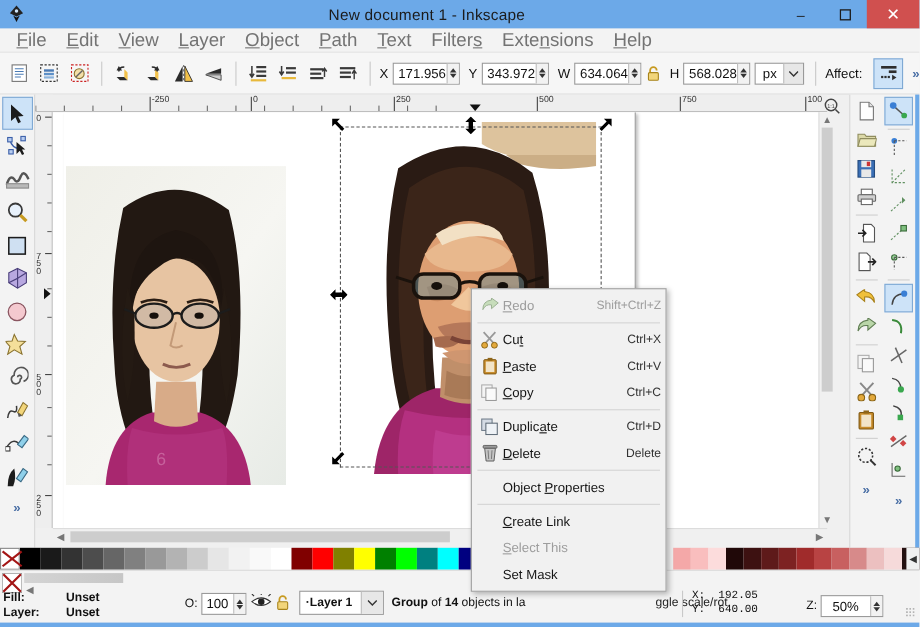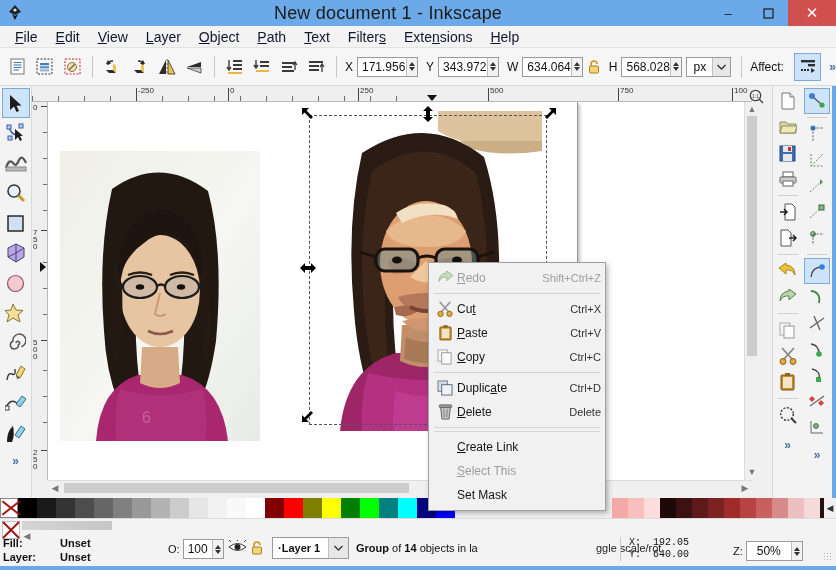--- a/index.html
+++ b/index.html
@@ -14,35 +14,35 @@
   #app{ position:relative; width:836px; height:570px; background:#f0f0f0; }
 
   
   .titlebar{
     position:absolute; left:0; top:0; width:836px; height:26px;
     background:#6ca9e8;
     display:flex; align-items:center;
   }
   .tb-logo{ width:30px; height:26px; display:flex; align-items:center; justify-content:center; }
   .tb-title{
-    flex:1; text-align:center; color:#1b1b1b; font-size:18px; letter-spacing:.2px;
+    flex:1; text-align:center; color:#1b1b1b; font-size:14px; letter-spacing:.2px;
     padding-right:90px;
   }
   .tb-btns{ position:absolute; right:0; top:0; height:26px; display:flex; }
   .tb-btn{ width:40px; height:26px; display:flex; align-items:center; justify-content:center;
            color:#1c1c1c; font-size:13px; }
   .tb-btn.close{ background:#d0504f; color:#fff; width:48px; font-size:15px; }
 
   
   .menubar{
     position:absolute; left:0; top:26px; width:836px; height:22px;
     background:#f3f3f3; border-bottom:1px solid #e2e2e2;
     display:flex; align-items:center; padding-left:6px;
   }
-  .menu-item{ padding:2px 9px; font-size:14px; color:#0f172a; }
+  .menu-item{ padding:2px 9px; font-size:17px; color:#737373; }
   .menu-item u{ text-decoration:underline; }
 
   
   .cmdbar{
     position:absolute; left:0; top:48px; width:836px; height:38px;
     background:#f6f6f6; border-bottom:1px solid #dcdcdc;
     display:flex; align-items:center; padding-left:4px; gap:0px;
   }
   .tbtn{ width:28px; height:30px; display:flex; align-items:center; justify-content:center; }
   .sep{ width:1px; height:22px; background:#c9c9c9; margin:0 6px; }
@@ -1031,20 +1031,25 @@
           <svg width="15" height="16" viewBox="0 0 16 18">
             <rect x="1" y="1" width="14" height="3" rx="1" fill="#9b9b9b" stroke="#5e5e5e"></rect>
             <path d="M2.5 4 L13.5 4 L12 17 L4 17 Z" fill="#c4c4c4" stroke="#5e5e5e"></path>
             <path d="M6 6 L6.6 15 M10 6 L9.4 15" stroke="#7a7a7a"></path>
           </svg>
         </span>
         <span class="ctx-lbl"><u>D</u>elete</span>
         <span class="ctx-acc">Delete</span>
       </div>
       <div class="ctx-sep"></div>
+      <div class="ctx-row">
+        <span class="ctx-ico"></span>
+        <span class="ctx-lbl">Object <u>P</u>roperties</span>
+        <span class="ctx-acc"></span>
+      </div>
       <div class="ctx-sep"></div>
       <div class="ctx-row">
         <span class="ctx-ico"></span>
         <span class="ctx-lbl"><u>C</u>reate Link</span>
         <span class="ctx-acc"></span>
       </div>
       <div class="ctx-row dim">
         <span class="ctx-ico"></span>
         <span class="ctx-lbl"><u>S</u>elect This</span>
         <span class="ctx-acc"></span>

